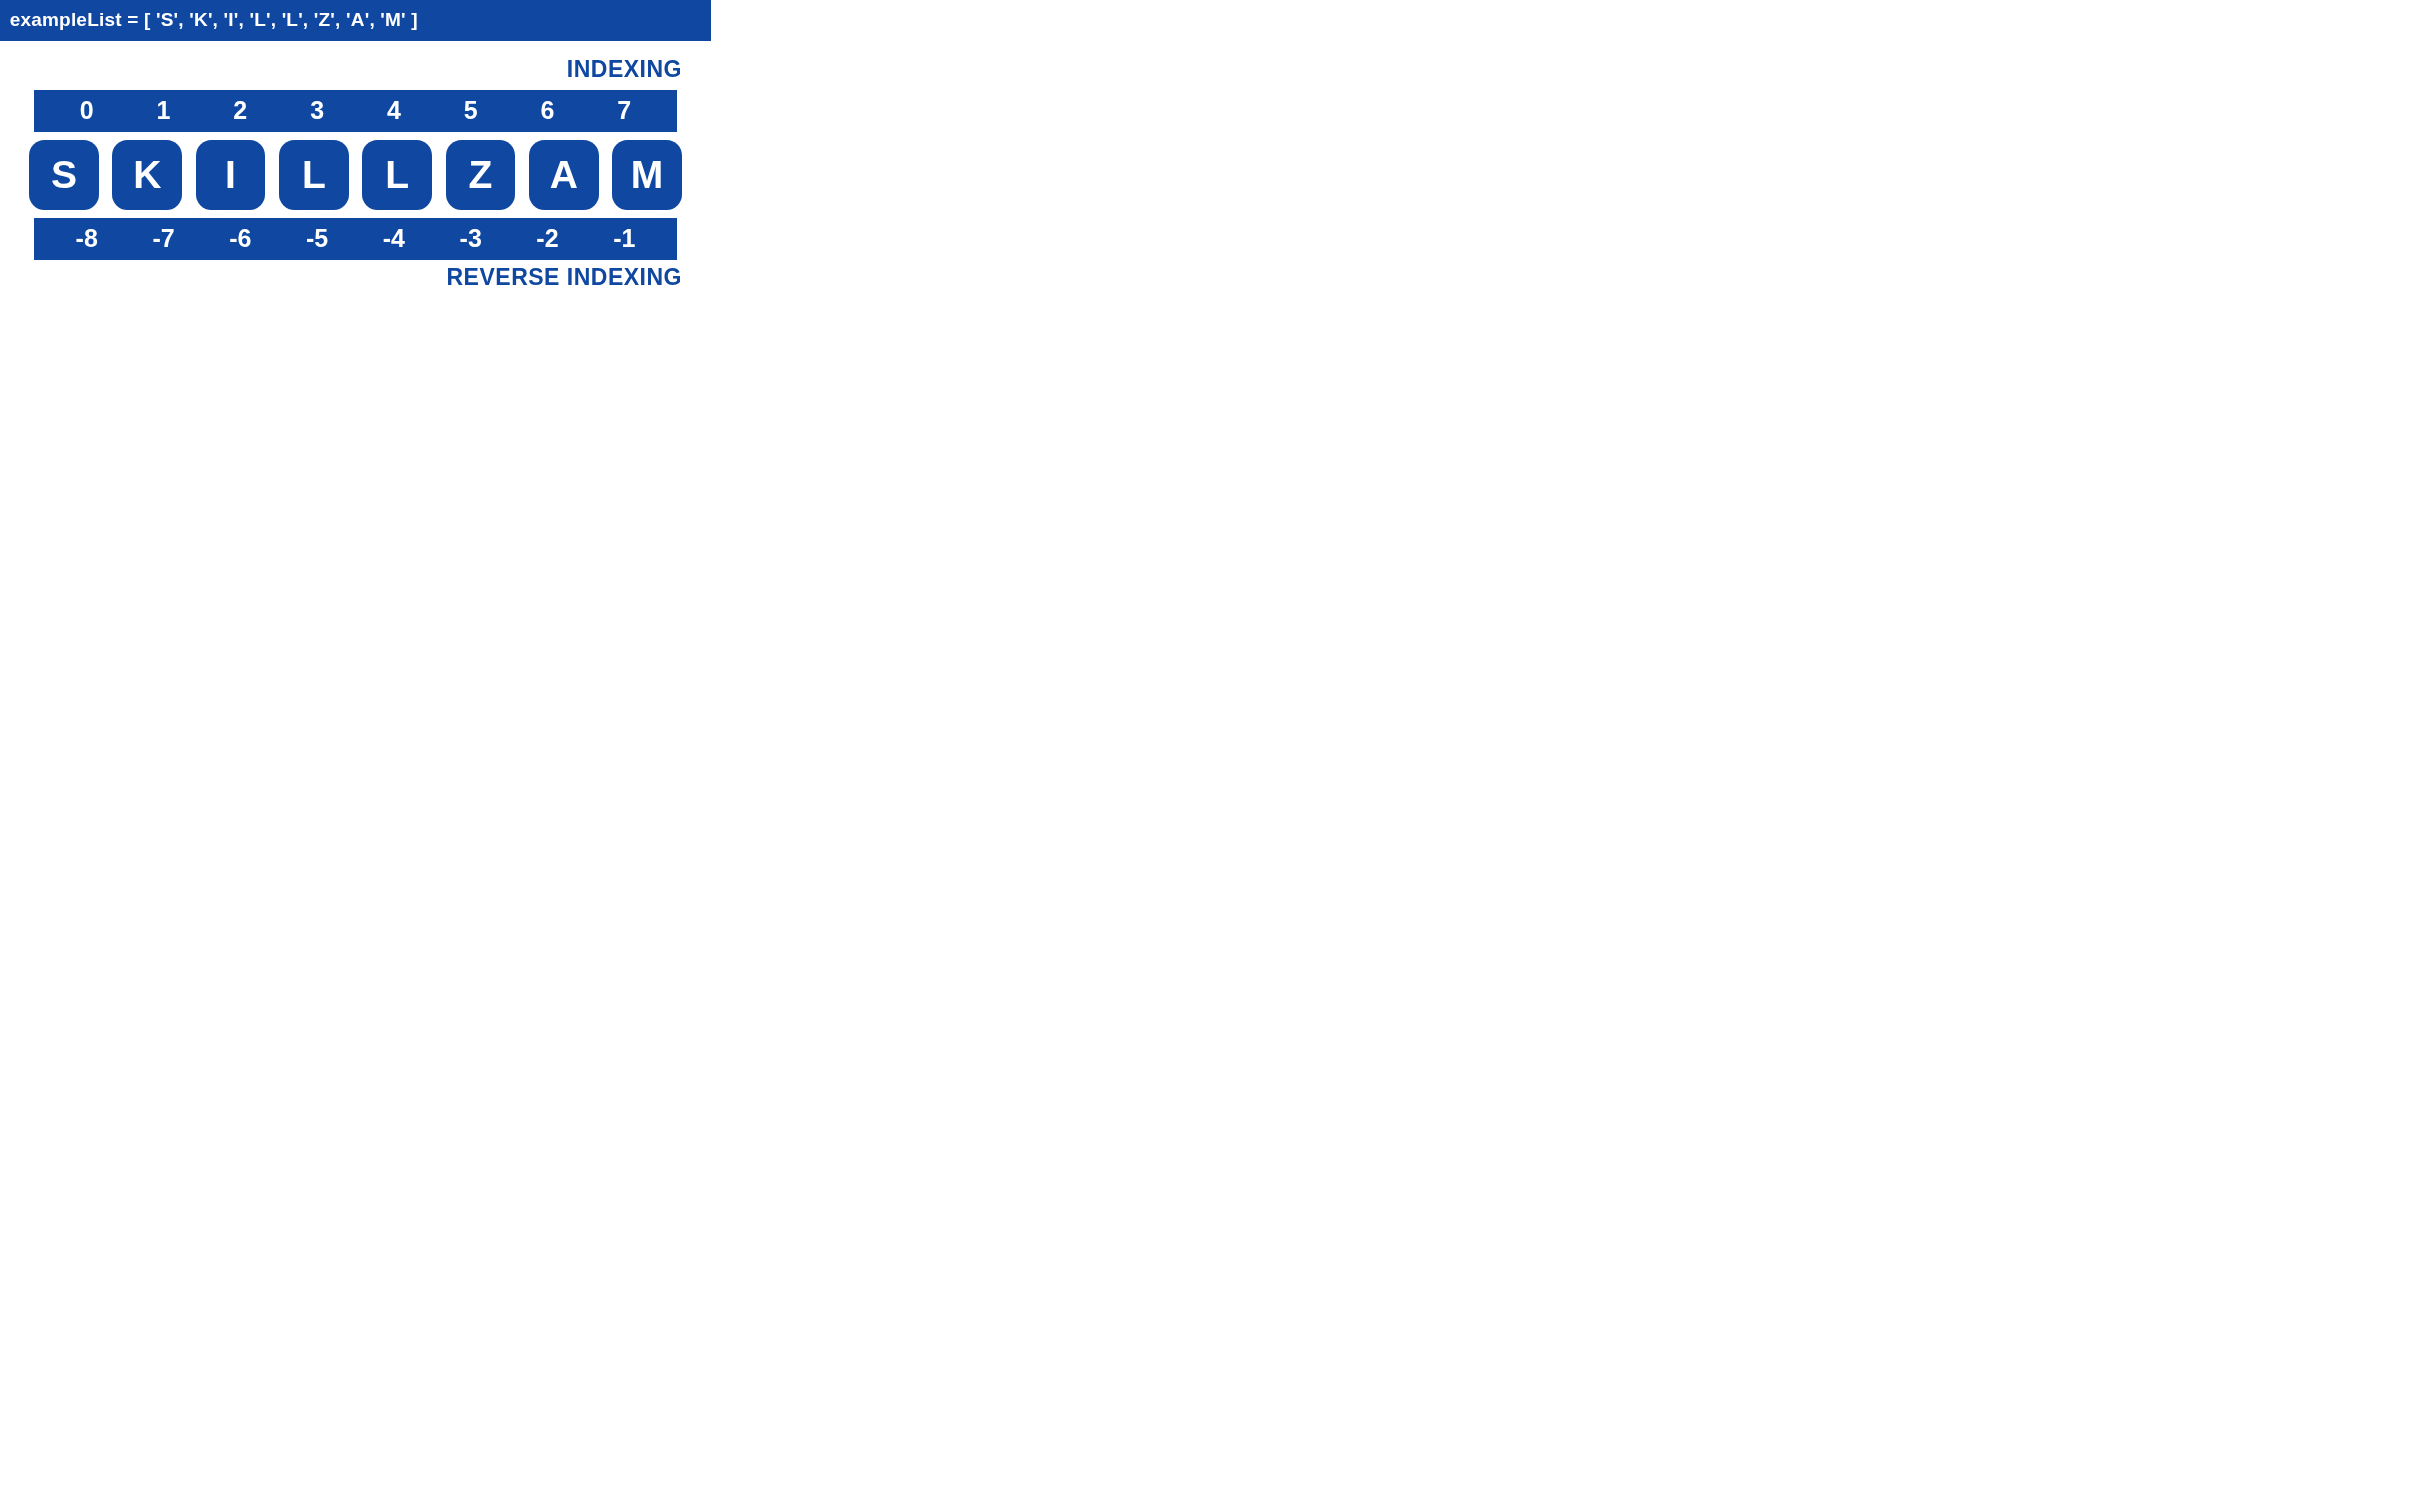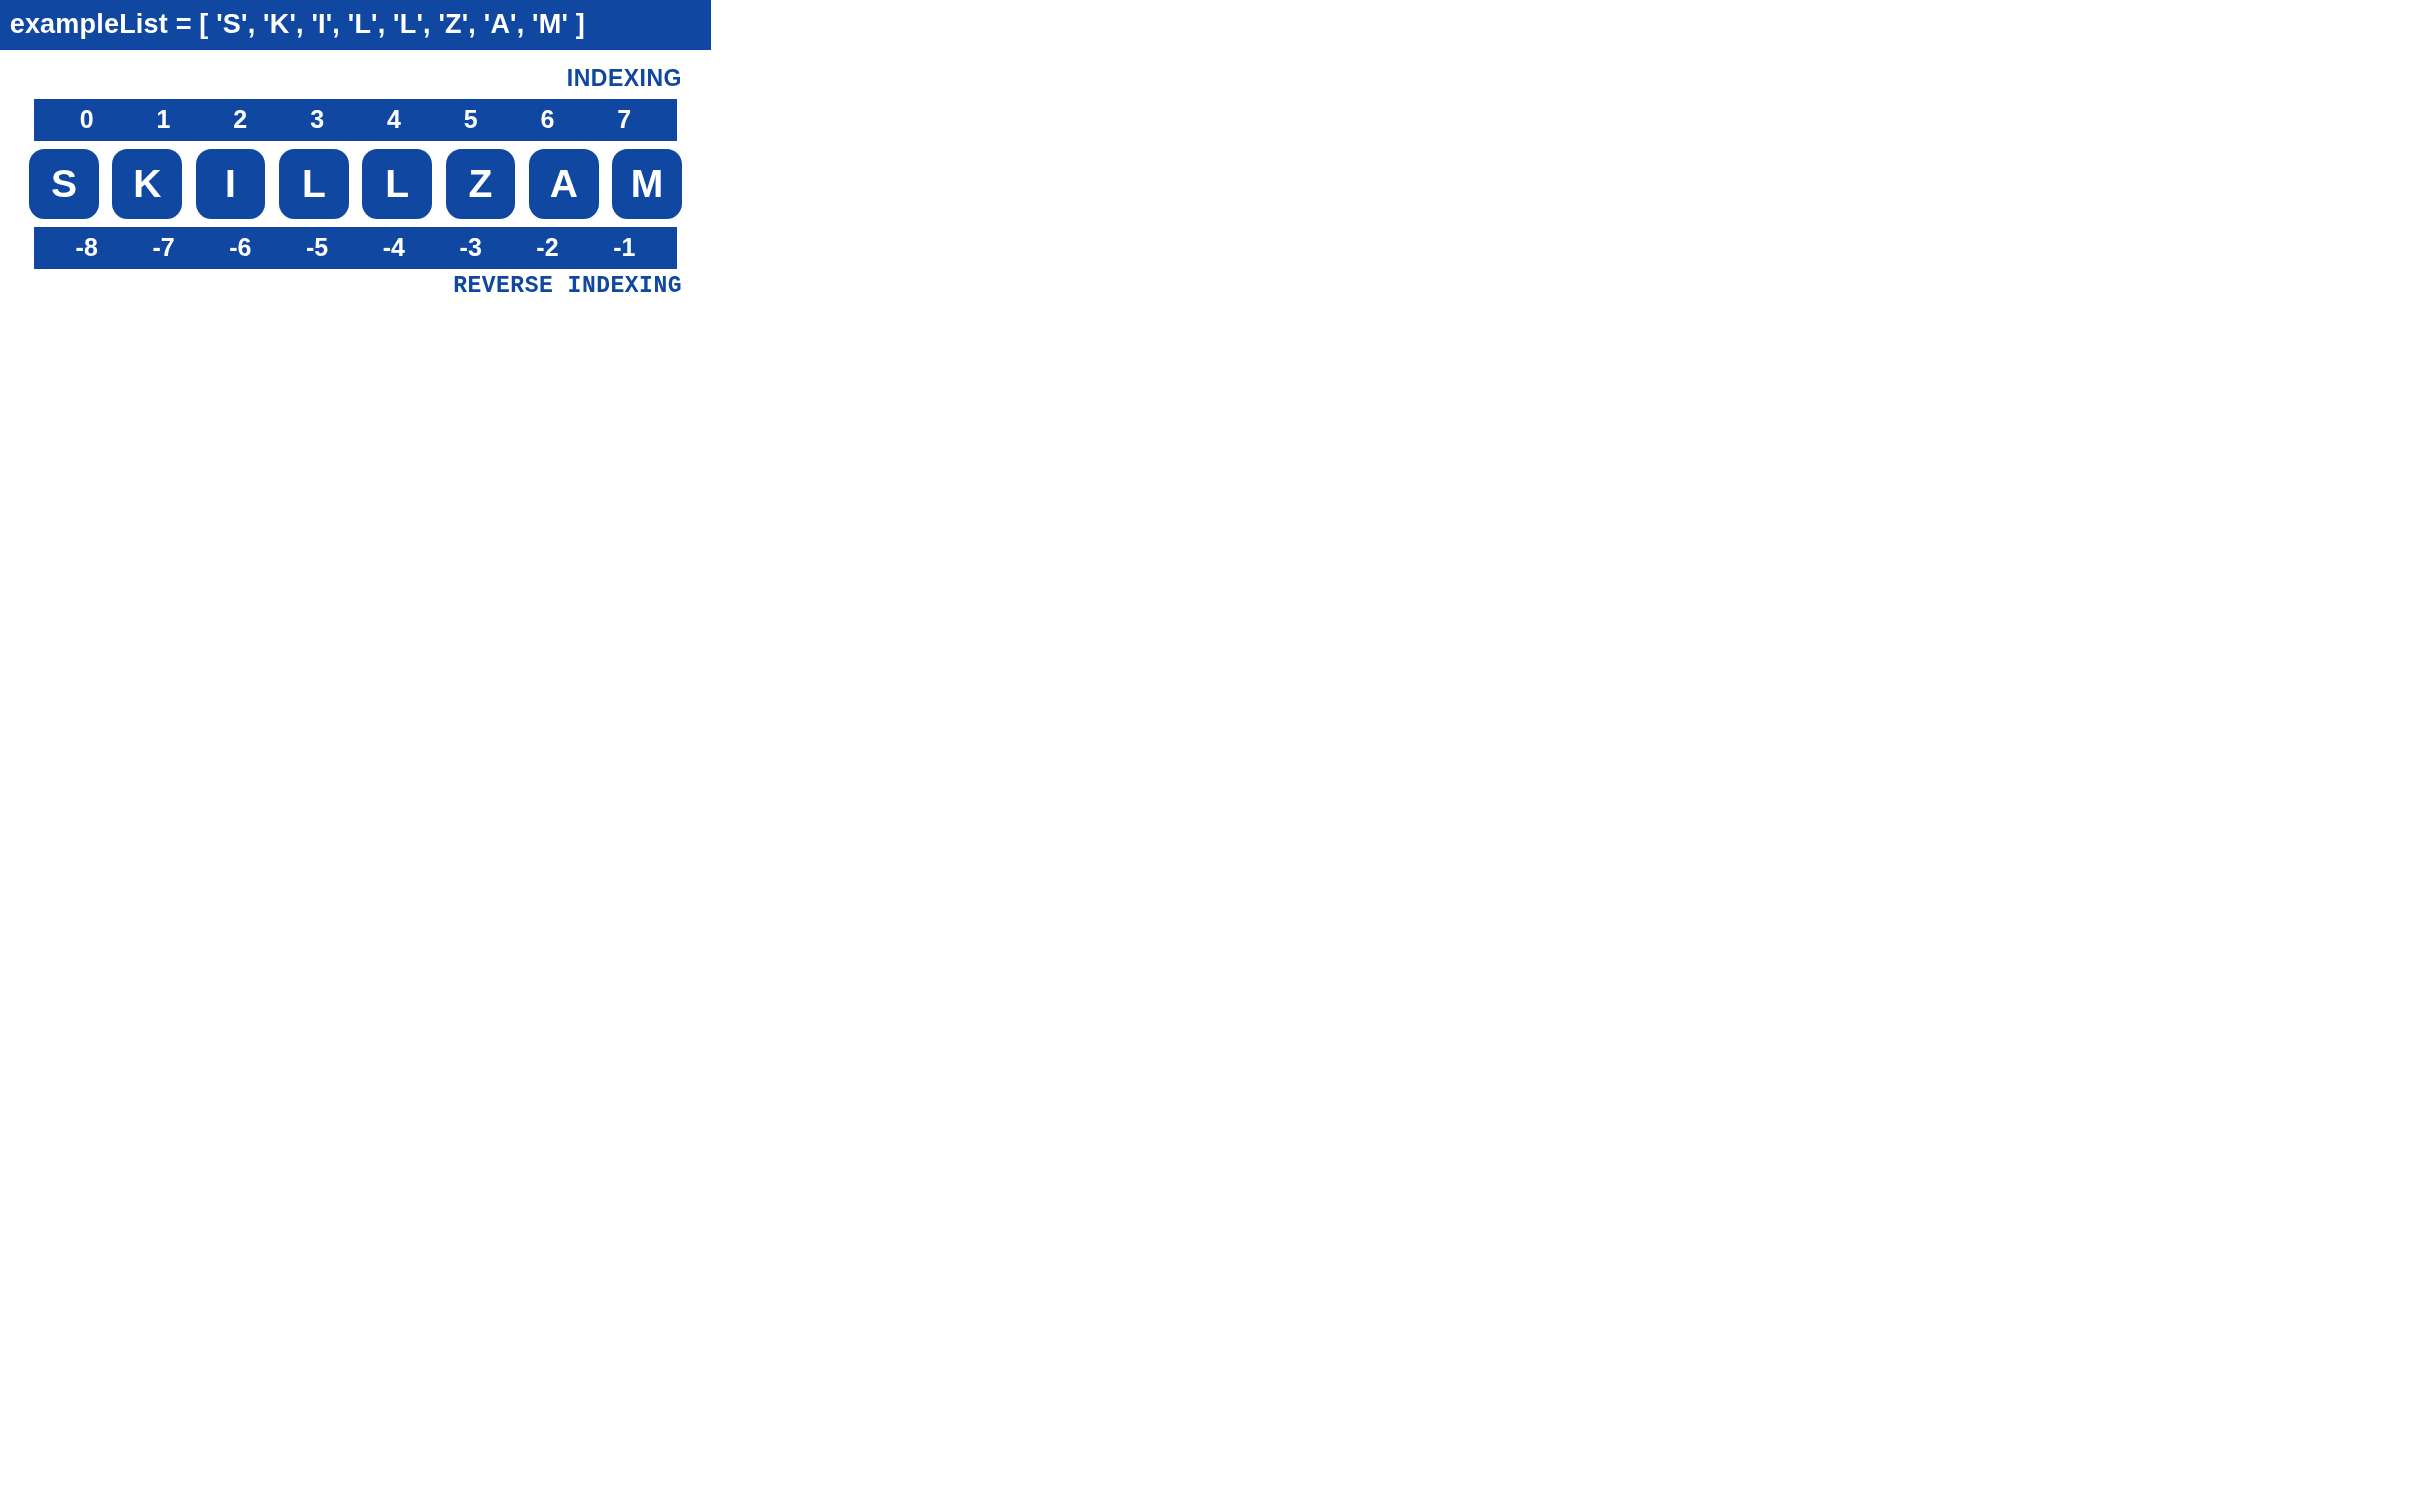--- a/index.html
+++ b/index.html
@@ -7,40 +7,39 @@
     background: #ffffff;
     font-family: Arial, Helvetica, sans-serif;
     width: 711px;
     height: 400px;
     position: relative;
   }
   .code-banner {
     background: #0f47a1;
     color: #ffffff;
     font-weight: 700;
-    font-size: 27px;
+    font-size: 19px;
     padding: 8.7px 9.7px 10.6px 9.7px;
     letter-spacing: 0.2px;
     width: 100%;
   }
   .diagram-wrap {
     padding: 14.5px 29px 0 29px;
   }
   .section-title {
     color: #0f47a1;
     font-weight: 800;
     font-size: 23px;
     text-align: right;
     letter-spacing: 0.5px;
     margin-bottom: 6.8px;
   }
   .section-title.bottom {
     margin-top: 3.9px;
     margin-bottom: 0;
-    font-family: Liberation Mono, monospace;
   }
   .index-bar {
     background: #0f47a1;
     color: #ffffff;
     display: flex;
     justify-content: space-between;
     align-items: center;
     padding: 6.8px 14.5px;
     font-weight: 700;
     font-size: 25px;

